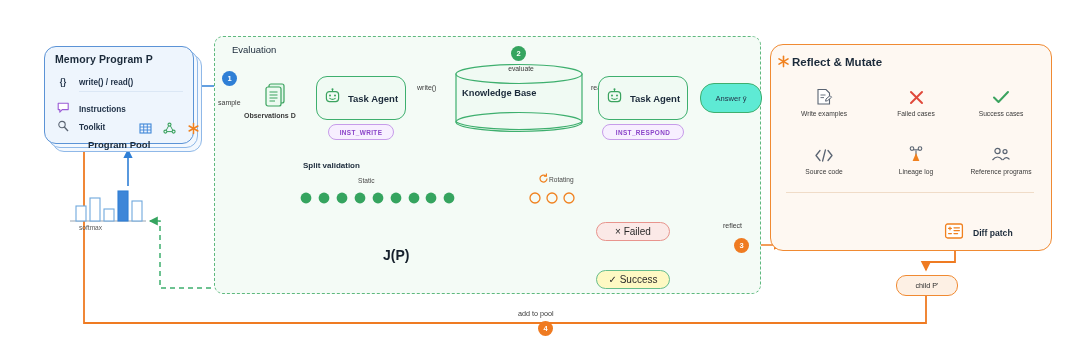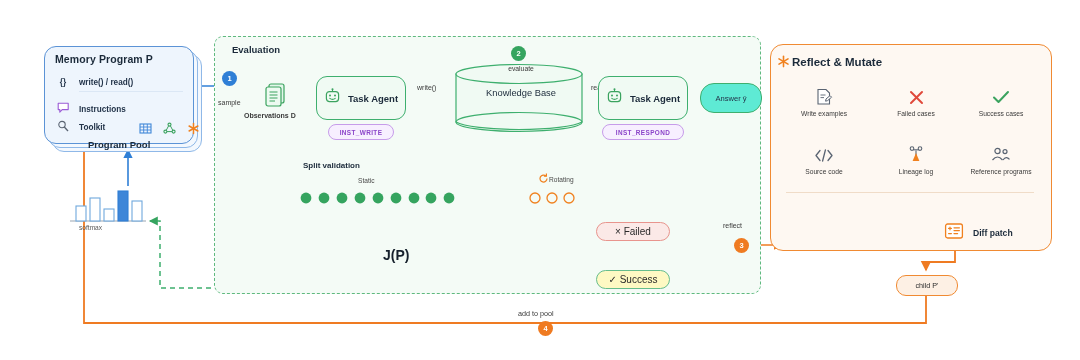--- a/index.html
+++ b/index.html
@@ -22,35 +22,35 @@
   .tool-icons{position:absolute;display:flex;gap:11px;align-items:center;}
 
   #program-pool-label{left:88px;top:139px;font-size:9.5px;font-weight:bold;color:#1b2a3a;}
 
   
   #softmax-label{left:79px;top:224px;font-size:6.6px;color:#5a5a5a;}
 
   
   #eval-panel{left:214px;top:36px;width:545px;height:256px;border:1.4px dashed #5fb97f;
               border-radius:9px;background:#f4fbf6;}
-  #eval-title{left:232px;top:44px;font-size:9.5px;font-weight:bold;color:#1b2a3a;}
+  #eval-title{left:232px;top:44px;font-size:9.5px;font-weight:normal;color:#1b2a3a;}
 
   .agentbox{position:absolute;border:1.3px solid #3eaf6e;background:#f0faf3;border-radius:11px;
             display:flex;align-items:center;justify-content:center;gap:7px;}
   .agentbox .lbl{font-size:9.5px;font-weight:bold;color:#1b2a3a;}
   .pill{position:absolute;border:1.2px solid #c79cea;background:#f7efff;border-radius:9px;
         display:flex;align-items:center;justify-content:center;font-size:6.4px;font-weight:bold;
         color:#8b44c9;letter-spacing:.4px;}
   .rnd{position:absolute;border:1.2px solid #3eaf6e;background:#5eead4;border-radius:14px;
        display:flex;align-items:center;justify-content:center;font-size:7.6px;color:#23344a;}
 
   .flabel{position:absolute;font-size:7px;color:#3a3a3a;}
   .flabel.b{font-weight:bold;}
 
-  #kb-text{left:462px;top:88px;width:118px;text-align:center;font-size:9.3px;font-weight:normal;color:#1b2a3a;}
+  #kb-text{left:462px;top:88px;width:118px;font-size:9.3px;font-weight:bold;color:#1b2a3a;}
   #evaluate-label{left:473px;top:65px;width:96px;text-align:center;font-size:6.8px;color:#3a3a3a;}
 
   #split-label{left:303px;top:161px;font-size:8px;font-weight:bold;color:#1b2a3a;}
   #static-label{left:358px;top:177px;font-size:6.6px;color:#4a4a4a;}
   #jp-label{left:383px;top:247px;font-size:14px;font-weight:bold;color:#16202c;}
   #rotating-label{left:549px;top:176px;font-size:6.6px;color:#4a4a4a;}
 
   .statuschip{position:absolute;border-radius:11px;display:flex;align-items:center;
               justify-content:center;font-size:10px;color:#2a2a2a;}
   #chip-failed{left:596px;top:222px;width:72px;height:17px;border:1.2px solid #e8948d;background:#fbe9e7;}

